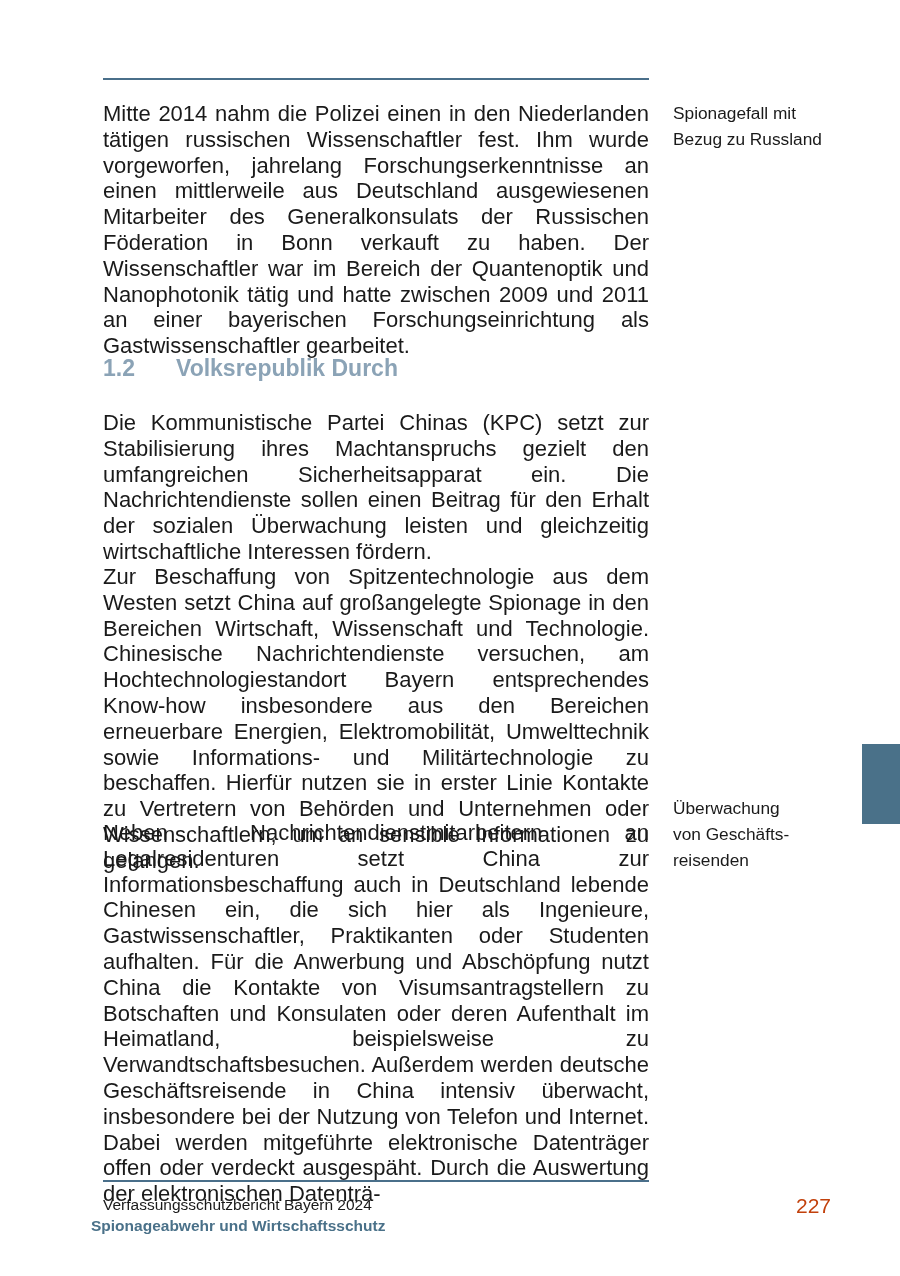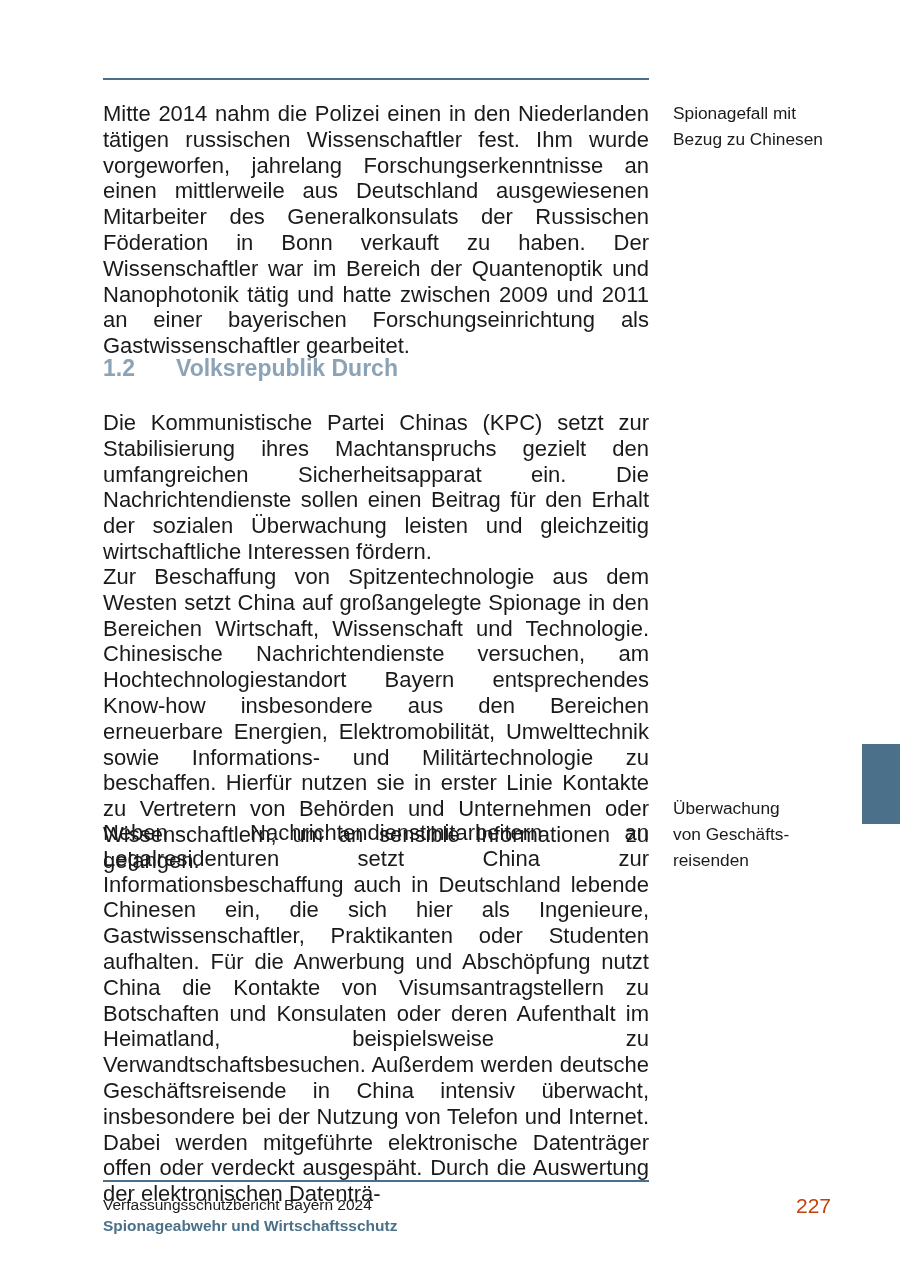--- a/index.html
+++ b/index.html
@@ -8,30 +8,30 @@
     .rule { position: absolute; left: 103px; width: 546px; height: 2px; background: #4a6f8a; }
     .rule.top { top: 78px; }
     .rule.bottom { top: 1180px; }
     .para { position: absolute; left: 103px; width: 546px; font-size: 22px; line-height: 25.8px;
             text-align: justify; margin: 0; }
     .margin-note { position: absolute; left: 673px; width: 200px; font-size: 17.3px; line-height: 25.8px; margin: 0; }
     .heading { position: absolute; left: 103px; top: 355px; font-size: 23px; font-weight: bold; color: #8ba3b6; margin: 0; }
     .heading .num { display: inline-block; width: 73px; }
     .tab-marker { position: absolute; left: 862px; top: 744px; width: 38px; height: 80px; background: #4a7189; }
     .footer-title { position: absolute; left: 103px; top: 1196px; font-size: 15.5px; color: #1a1a1a; }
-    .footer-sub { position: absolute; left: 103px; top: 1217px; font-size: 15.5px; font-weight: bold; color: #4a7189; }
+    .footer-sub { position: absolute; left: 91px; top: 1217px; font-size: 15.5px; font-weight: bold; color: #4a7189; }
     .page-num { position: absolute; left: 796px; top: 1194px; font-size: 21px; color: #c2410c; }
   </style>
 </head>
 <body>
 
 <div class="rule top"></div>
 
 <p class="para" style="top:101px;">Mitte 2014 nahm die Polizei einen in den Niederlanden tätigen russischen Wissenschaftler fest. Ihm wurde vorgeworfen, jahrelang Forschungserkenntnisse an einen mittlerweile aus Deutschland ausgewiesenen Mitarbeiter des Generalkonsulats der Russischen Föderation in Bonn verkauft zu haben. Der Wissenschaftler war im Bereich der Quantenoptik und Nanophotonik tätig und hatte zwischen 2009 und 2011 an einer bayerischen Forschungseinrichtung als Gastwissenschaftler gearbeitet.</p>
-<p class="margin-note" style="top:101px; width:170px;">Spionagefall mit Bezug zu Chinesen</p>
+<p class="margin-note" style="top:101px; width:170px;">Spionagefall mit Bezug zu Russland</p>
 
 <h2 class="heading">
   <span class="num">1.2</span><span>Volksrepublik Durch</span>
 </h2>
 
 <p class="para" style="top:410px;">Die Kommunistische Partei Chinas (KPC) setzt zur Stabilisierung ihres Machtanspruchs gezielt den umfangreichen Sicherheitsapparat ein. Die Nachrichtendienste sollen einen Beitrag für den Erhalt der sozialen Überwachung leisten und gleichzeitig wirtschaftliche Interessen fördern.</p>
 
 <p class="para" style="top:564px;">Zur Beschaffung von Spitzentechnologie aus dem Westen setzt China auf großangelegte Spionage in den Bereichen Wirtschaft, Wissenschaft und Technologie. Chinesische Nachrichtendienste versuchen, am Hochtechnologiestandort Bayern entsprechendes Know-how insbesondere aus den Bereichen erneuerbare Energien, Elektromobilität, Umwelttechnik sowie Informations- und Militärtechnologie zu beschaffen. Hierfür nutzen sie in erster Linie Kontakte zu Vertretern von Behörden und Unternehmen oder Wissenschaftlern, um an sensible Informationen zu gelangen.</p>
 
 <div class="tab-marker"></div>

